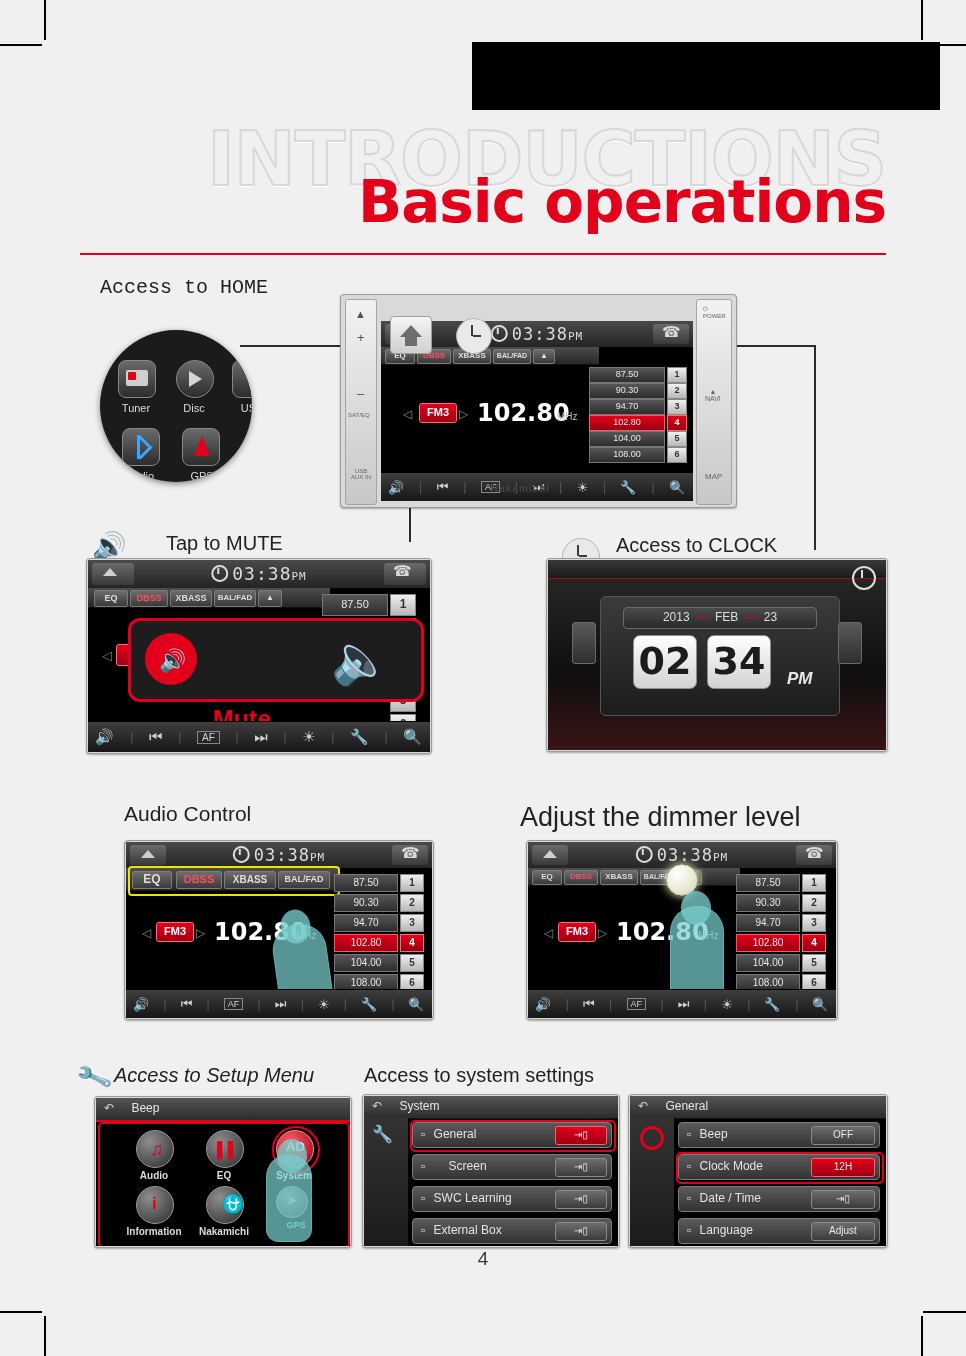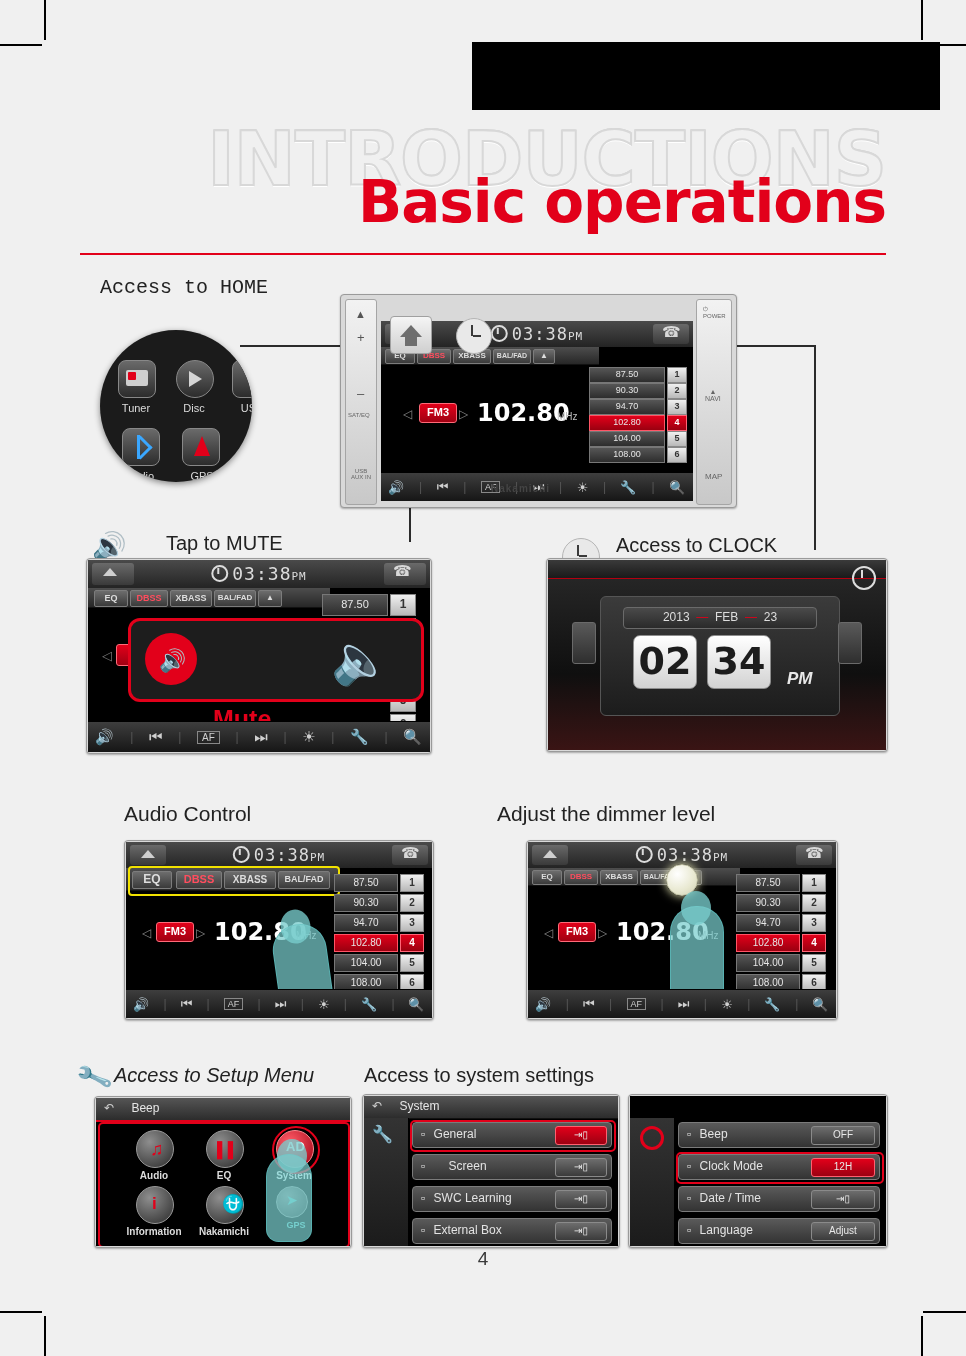--- a/index.html
+++ b/index.html
@@ -430,21 +430,21 @@
           <span class="sep">|</span>
         <span class="ti">☀</span>
           <span class="sep">|</span>
         <span class="ti">🔧</span>
           <span class="sep">|</span>
         <span class="ti">🔍</span>
       </div>
     </div>
   </div>
 
-  <div class="lbl lbl-b" style="left:497px;top:802px;font-size:21px;">Adjust the dimmer level</div>
+  <div class="lbl lbl-b" style="left:520px;top:802px;font-size:27px;">Adjust the dimmer level</div>
 
   <div class="device" style="left:526px;top:840px;width:310px;height:178px;">
     <div class="screen" style="left:1px;top:1px;width:308px;height:176px;">
       <div class="sbar">
         <div class="home"></div>
         <div class="clocktxt"><span class="clk-ico"></span><span>03:38</span><span class="pm">PM</span></div>
         <div class="phone"></div>
       </div>
       <div class="eqstrip" style="left:0;top:26px;width:212px;">
         <div class="eqbtn" style="left:4px;width:28px;">EQ</div>
@@ -582,20 +582,24 @@
       <div class="menurow" style="left:48px;top:122px;width:198px;">
         <span style="margin-left:8px;">▫</span>
         <span style="margin-left:5px;">External Box</span>
         <span class="rt">⇥▯</span>
       </div>
     </div>
   </div>
 
   <div class="device" style="left:628px;top:1094px;width:258px;height:152px;">
     <div class="screen" style="left:1px;top:1px;width:256px;height:150px;">
+      <div class="menuhdr" style="left:0;top:0;width:100%;">
+        <span style="margin-left:8px;color:#cfcfcf;">↶</span>
+        <span style="margin-left:14px;">General</span>
+      </div>
       <div style="position:absolute;left:0;top:22px;width:44px;height:128px;background:linear-gradient(#333,#1b1b1b);border-right:1px solid #000;">
         <div style="position:absolute;left:10px;top:8px;width:18px;height:18px;border-radius:50%;border:3px solid #e2001a;"></div>
       </div>
 
       <div class="menurow" style="left:48px;top:26px;width:200px;">
         <span style="margin-left:8px;">▫</span>
         <span style="margin-left:5px;">Beep</span>
         <span class="rt" style="width:62px;">OFF</span>
       </div>
       <div class="menurow" style="left:48px;top:58px;width:200px;">

